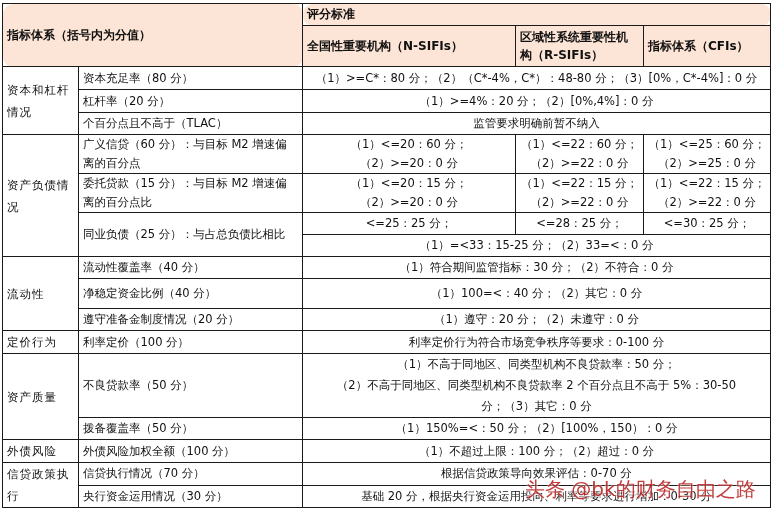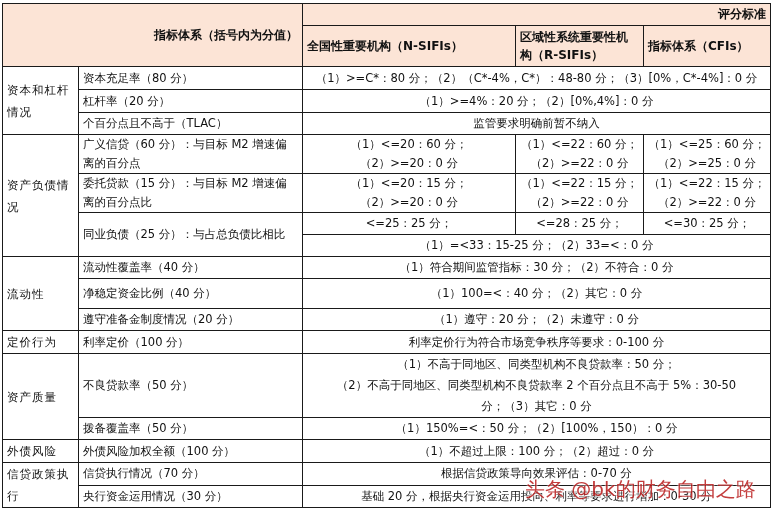--- a/index.html
+++ b/index.html
@@ -2,21 +2,21 @@
 <html><head>
 <meta charset="utf-8">
 <style>
   html, body { margin: 0; padding: 0; background: #ffffff; }
   body { width: 774px; height: 511px; overflow: hidden; position: relative;
          font-family: "DejaVu Sans", sans-serif; color: #111; }
   table { position: absolute; left: 2px; top: 3px; border-collapse: collapse;
           table-layout: fixed; width: 768px; font-size: 11.5px; }
   td, th { border: 1px solid #1a1a1a; padding: 0 4px; line-height: 19px; vertical-align: middle; text-align: center; }
   th { background: #fce4d6; font-weight: bold; font-size: 12px; }
-  .c { text-align: right; }
+  .c { text-align: left; border-radius: 10px; }
   .l { text-align: left; }
   .cat { text-align: left; letter-spacing: 1px; line-height: 22px; }
   .ind { text-align: left; }
   .watermark { position: absolute; left: 525px; top: 476px; font-size: 20px; color: #b91c1c;
                font-weight: normal; letter-spacing: 0px; opacity: 0.85; white-space: nowrap;
                text-shadow: 0 0 2px #fff, 0 0 2px #fff; }
 </style>
 </head>
 <body>
 

